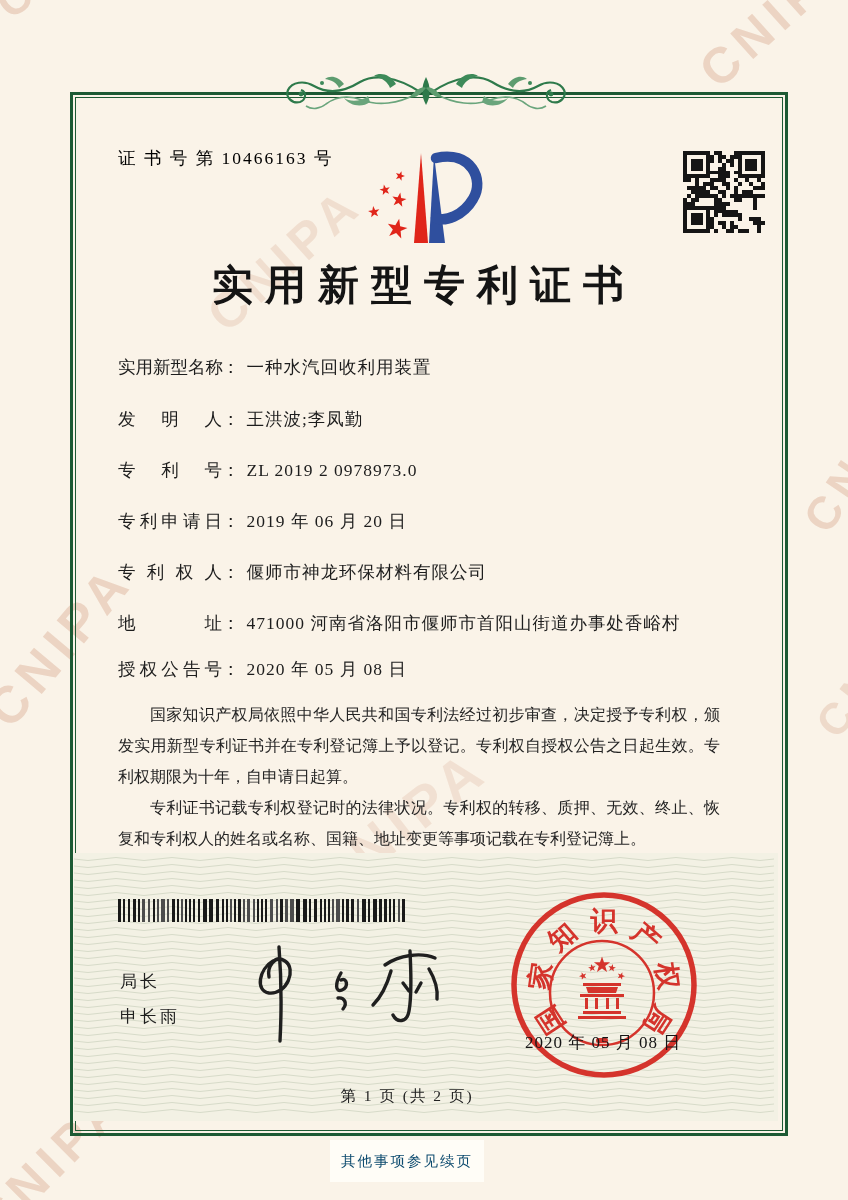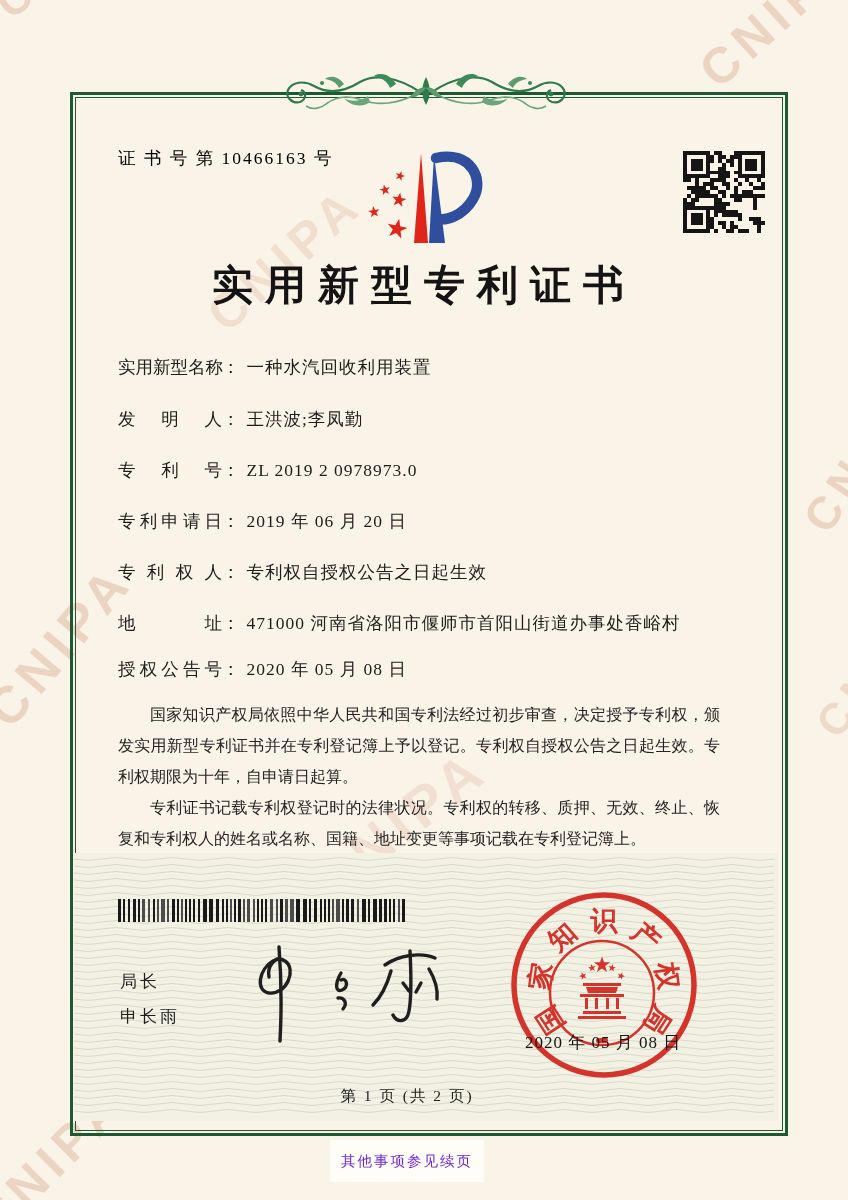--- a/index.html
+++ b/index.html
@@ -45,21 +45,21 @@
   .sig{position:absolute;left:245px;top:943px;z-index:2;}
   
   .seal{position:absolute;left:499px;top:880px;z-index:3;opacity:.93;}
   .sealdate{position:absolute;left:515px;top:1031px;width:176px;text-align:center;
             font-size:17px;color:#151515;letter-spacing:1px;z-index:4;}
   
   .pageinfo{position:absolute;left:0;top:1086px;width:814px;text-align:center;
             font-size:15.5px;letter-spacing:2px;color:#222;z-index:2;}
   .notebox{position:absolute;left:330px;top:1140px;width:154px;height:42px;
            background:#fffdf7;display:flex;align-items:center;justify-content:center;
-           font-size:14.5px;letter-spacing:2px;color:#6d28d9;z-index:2;}
+           font-size:14.5px;letter-spacing:2px;color:#0c4a6e;z-index:2;}
 </style>
 </head>
 <body>
 
 <div class="page">
 
   <div class="wm" style="left:-14px;top:-10px;font-size:44px;transform:rotate(-40deg);">CNIPA</div>
   <div class="wm" style="left:688px;top:56px;font-size:50px;transform:rotate(-42deg);">CNIPA</div>
   <div class="wm" style="left:196px;top:300px;font-size:50px;transform:rotate(-42deg);opacity:.28;">CNIPA</div>
   <div class="wm" style="left:792px;top:512px;font-size:46px;transform:rotate(-56deg);">CNIPA</div>
@@ -556,21 +556,21 @@
   <div class="row" style="top:407px">
     <span class="flabel">发明人</span><span class="fcolon">：</span><span class="fvalue">王洪波;李凤勤</span>
   </div>
   <div class="row" style="top:458px">
     <span class="flabel">专利号</span><span class="fcolon">：</span><span class="fvalue">ZL 2019 2 0978973.0</span>
   </div>
   <div class="row" style="top:509px">
     <span class="flabel">专利申请日</span><span class="fcolon">：</span><span class="fvalue">2019 年 06 月 20 日</span>
   </div>
   <div class="row" style="top:560px">
-    <span class="flabel">专利权人</span><span class="fcolon">：</span><span class="fvalue">专利权自授权公告之日起生效</span>
+    <span class="flabel">专利权人</span><span class="fcolon">：</span><span class="fvalue">偃师市神龙环保材料有限公司</span>
   </div>
   <div class="row" style="top:611px">
     <span class="flabel">地址</span><span class="fcolon">：</span><span class="fvalue">471000 河南省洛阳市偃师市首阳山街道办事处香峪村</span>
   </div>
   <div class="row" style="top:657px">
     <span class="flabel">授权公告号</span><span class="fcolon">：</span><span class="fvalue">2020 年 05 月 08 日</span>
   </div>
 
   <div class="paras">
     <p>国家知识产权局依照中华人民共和国专利法经过初步审查，决定授予专利权，颁发实用新型专利证书并在专利登记簿上予以登记。专利权自授权公告之日起生效。专利权期限为十年，自申请日起算。</p>

